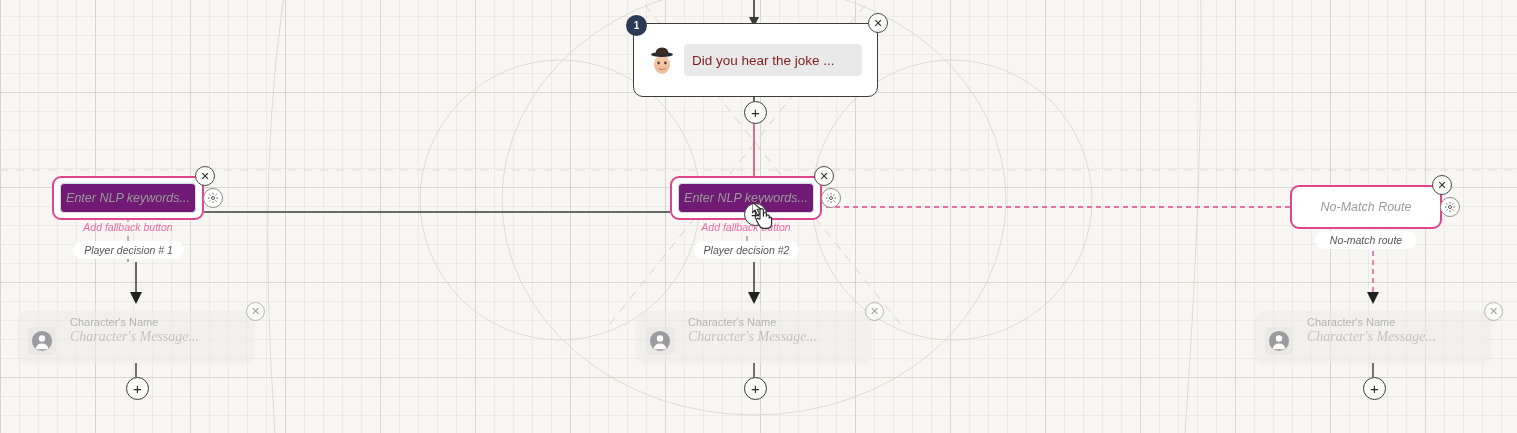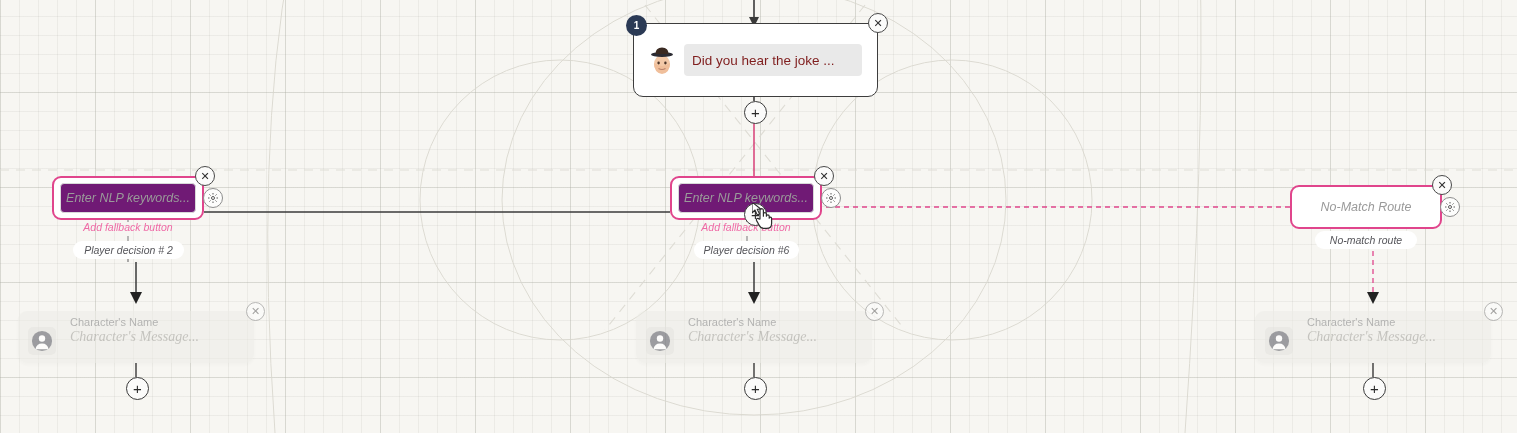--- a/index.html
+++ b/index.html
@@ -213,38 +213,38 @@
 <div class="circ-btn" style="left:195px;top:166px;width:20px;height:20px;">
   <span class="small-x">✕</span>
 </div>
 <div class="circ-btn light gear" style="left:203px;top:188px;width:20px;height:20px;">
   <svg width="12" height="12" viewBox="0 0 24 24" fill="none" stroke="#5b5b5b" stroke-width="2">
     <circle cx="12" cy="12" r="3"></circle>
     <path d="M12 2v3M12 19v3M2 12h3M19 12h3M4.9 4.9l2.1 2.1M17 17l2.1 2.1M19.1 4.9L17 7M7 17l-2.1 2.1"></path>
   </svg>
 </div>
 <div class="fallback-label" style="left:53px;top:221px;width:150px;">Add fallback button</div>
-<div class="pill" style="left:73px;top:241px;width:111px;">Player decision # 2</div>
+<div class="pill" style="left:73px;top:241px;width:111px;">Player decision # 1</div>
 
 <div class="nlp-node" style="left:670px;top:176px;">
   <div class="nlp-input">
     <span>Enter NLP keywords...</span>
   </div>
 </div>
 <div class="circ-btn" style="left:814px;top:166px;width:20px;height:20px;">
   <span class="small-x">✕</span>
 </div>
 <div class="circ-btn light gear" style="left:821px;top:188px;width:20px;height:20px;">
   <svg width="12" height="12" viewBox="0 0 24 24" fill="none" stroke="#5b5b5b" stroke-width="2">
     <circle cx="12" cy="12" r="3"></circle>
     <path d="M12 2v3M12 19v3M2 12h3M19 12h3M4.9 4.9l2.1 2.1M17 17l2.1 2.1M19.1 4.9L17 7M7 17l-2.1 2.1"></path>
   </svg>
 </div>
 <div class="fallback-label" style="left:671px;top:221px;width:150px;">Add fallback button</div>
-<div class="pill" style="left:694px;top:241px;width:105px;">Player decision #6</div>
+<div class="pill" style="left:694px;top:241px;width:105px;">Player decision #2</div>
 
 <div class="plus-btn" style="left:744px;top:203px;">
   <span>+</span>
 </div>
 <div style="position:absolute;left:752px;top:203px;width:24px;height:28px;pointer-events:none;">
   <svg width="24" height="28" viewBox="0 0 24 28">
     <path d="M8 16 L8 7.5 Q8 5.6 9.7 5.6 Q11.4 5.6 11.4 7.5 L11.4 13.2
              L11.4 11.1 Q11.4 9.6 12.9 9.6 Q14.4 9.6 14.4 11.1 L14.4 13.2
              Q14.4 11.9 15.8 11.9 Q17.2 11.9 17.2 13.3 L17.2 15.2
              Q17.2 14.2 18.4 14.2 Q19.6 14.2 19.6 15.5 L19.6 20.5

